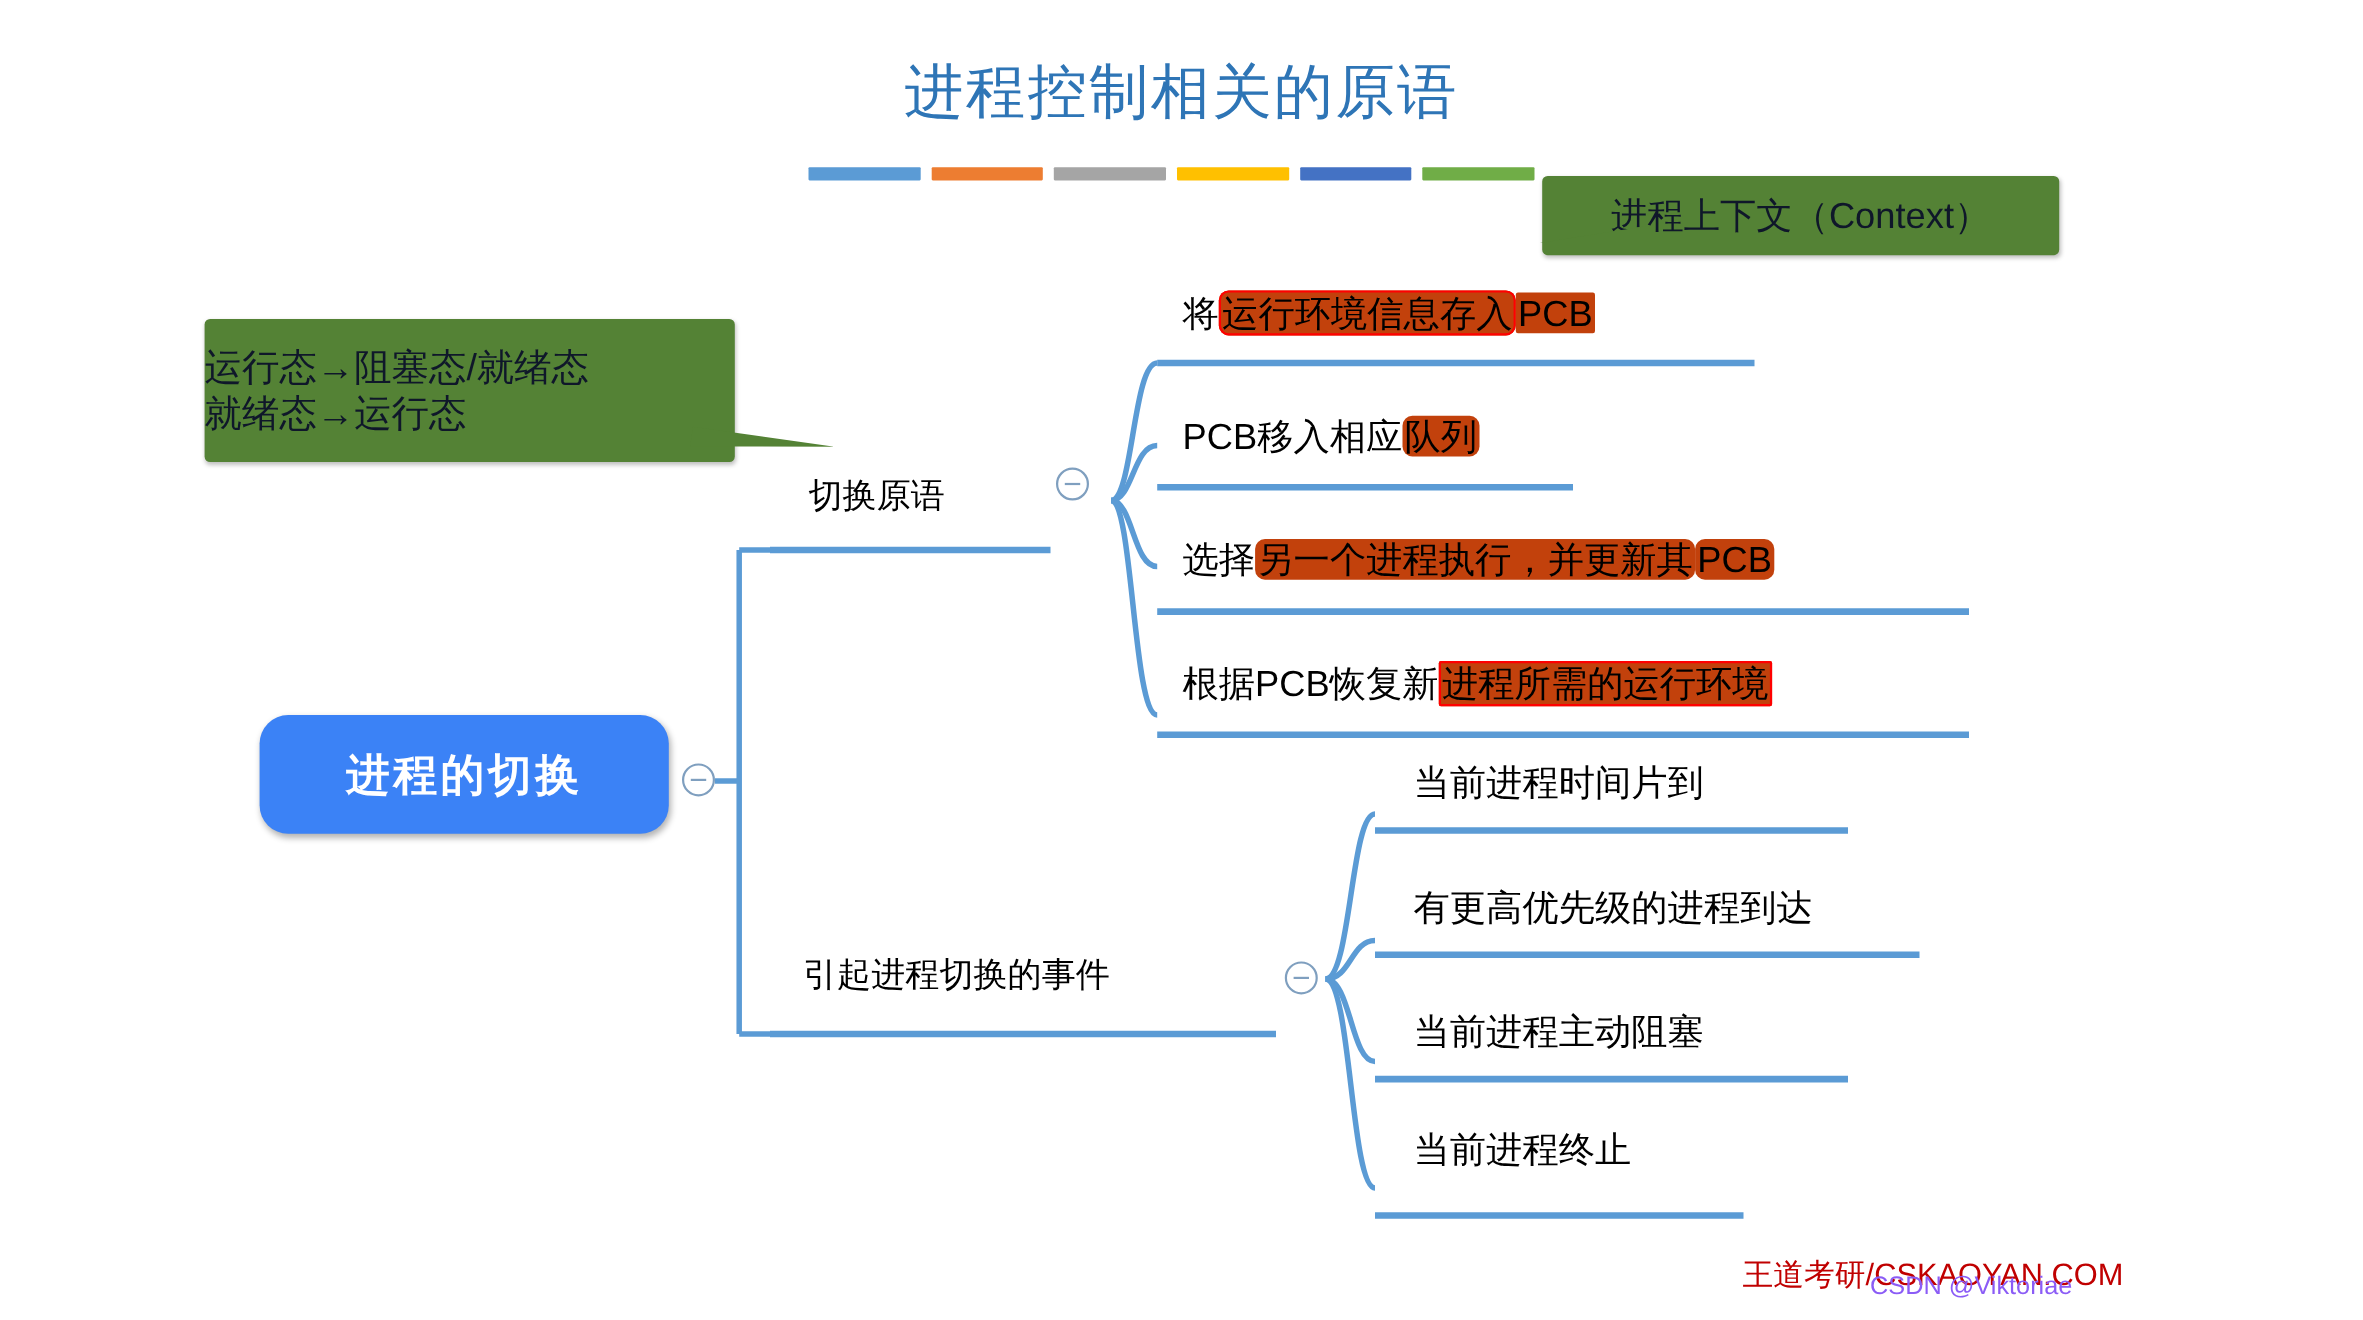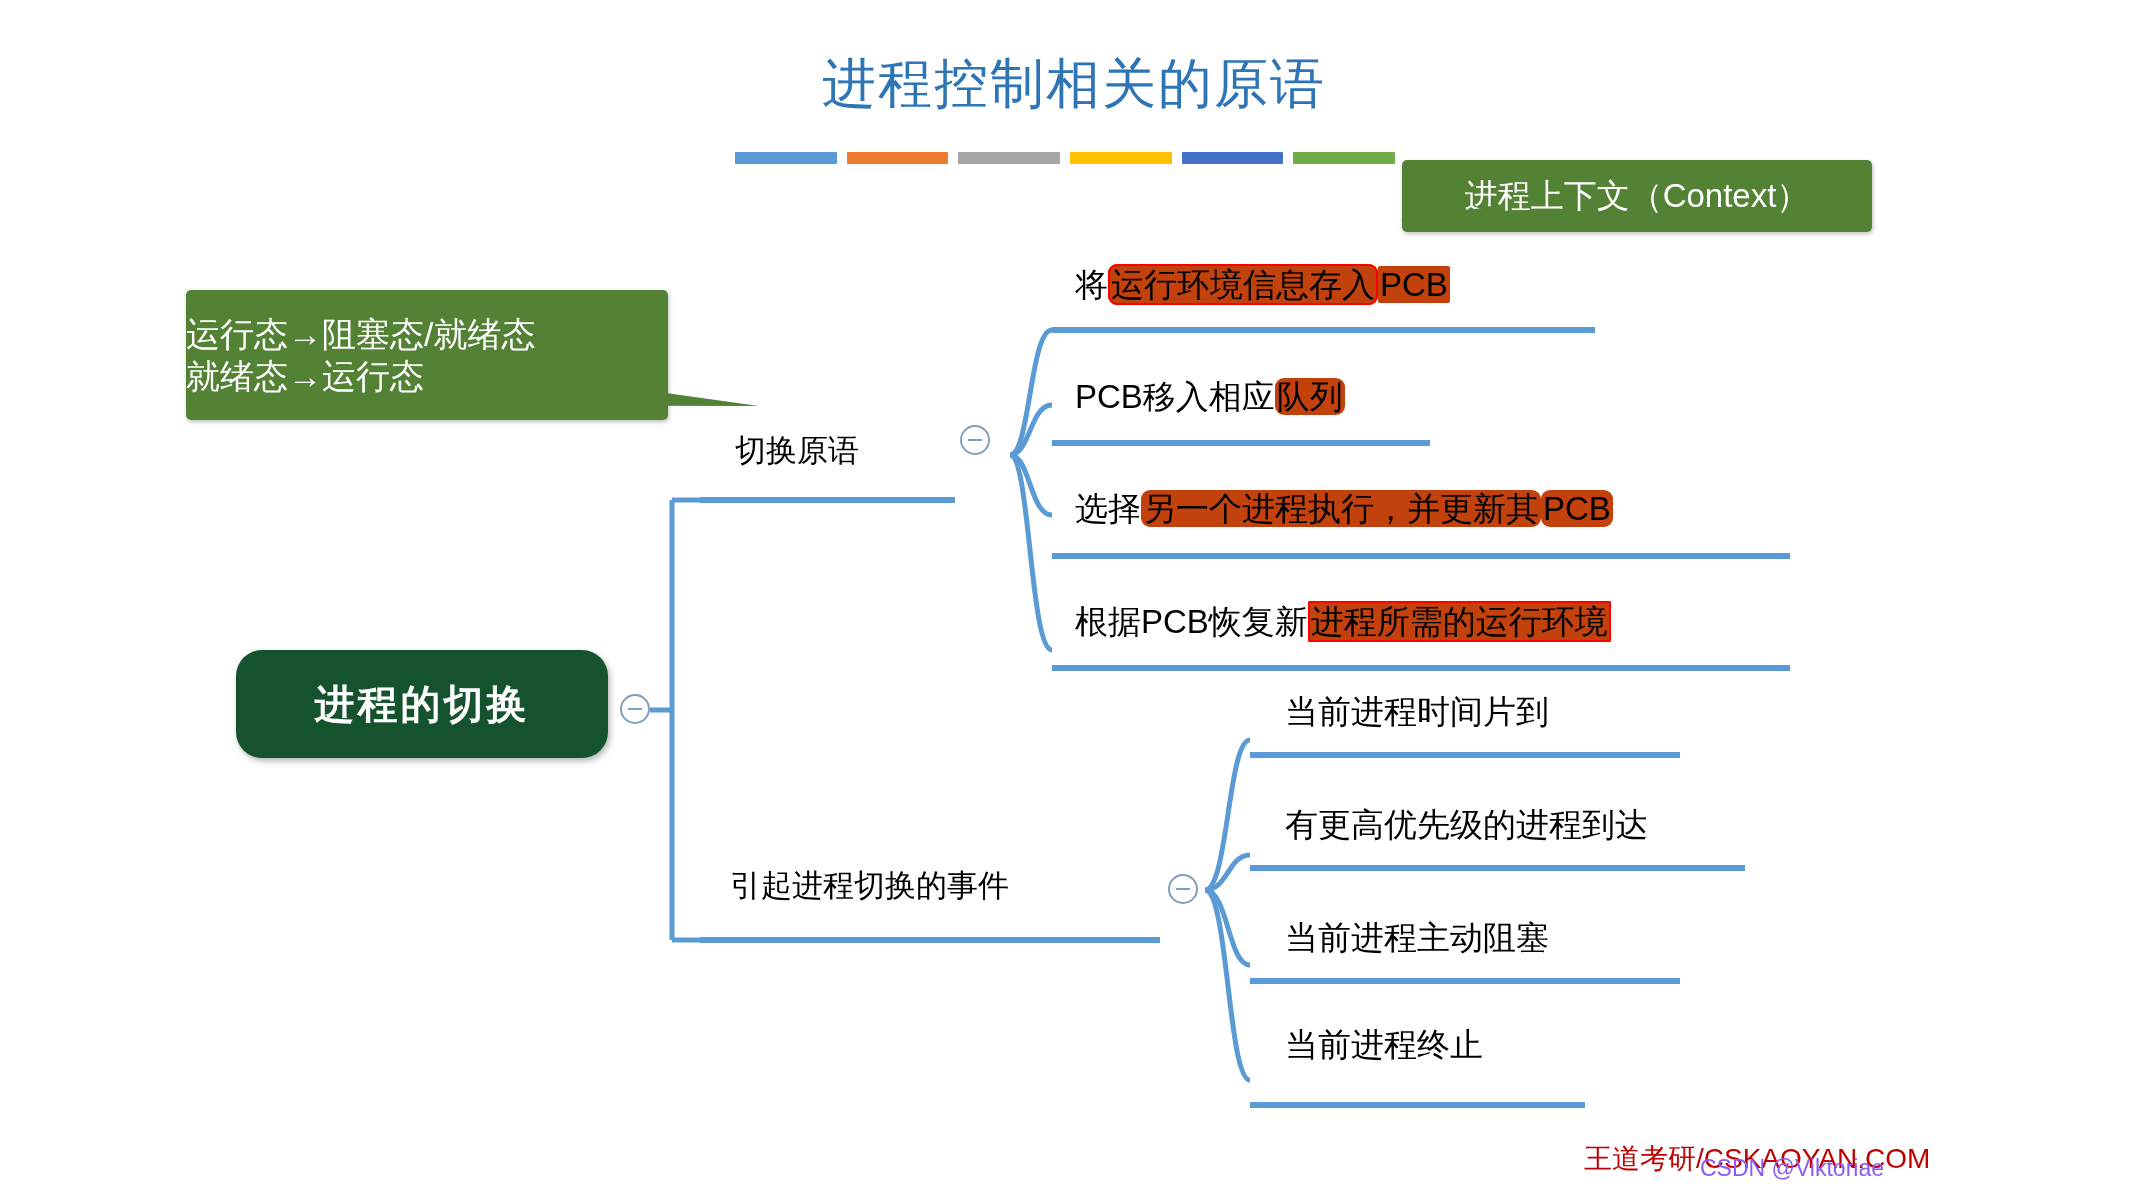--- a/index.html
+++ b/index.html
@@ -43,21 +43,21 @@
   }
   #bars div { height: 12px; flex: 1; border-radius: 1px; }
 
   
   #wires { left: 0; top: 0; width: 2148px; height: 1200px; pointer-events: none; }
 
   
   #root-node {
     left: 236px; top: 650px;
     width: 372px; height: 108px;
-    background: #14532d;
+    background: #3b82f6;
     border-radius: 26px;
     box-shadow: 2px 3px 6px rgba(0,0,0,0.30);
     color: #ffffff;
     font-size: 40px;
     font-weight: bold;
     display: flex;
     align-items: center;
     justify-content: center;
     letter-spacing: 3px;
   }
@@ -99,21 +99,21 @@
   }
   .hl-square { border-radius: 2px; }
   .redbox {
     border: 2px solid #ff0000;
     padding: 0 1px;
   }
 
   
   .callout {
     background: #548235;
-    color: #ffffff;
+    color: #0f172a;
     box-shadow: 1px 2px 4px rgba(0,0,0,0.25);
   }
   #callout-left {
     left: 186px; top: 290px;
     width: 482px; height: 130px;
     border-radius: 5px;
     display: flex;
     flex-direction: column;
     justify-content: center;
     font-size: 34px;

